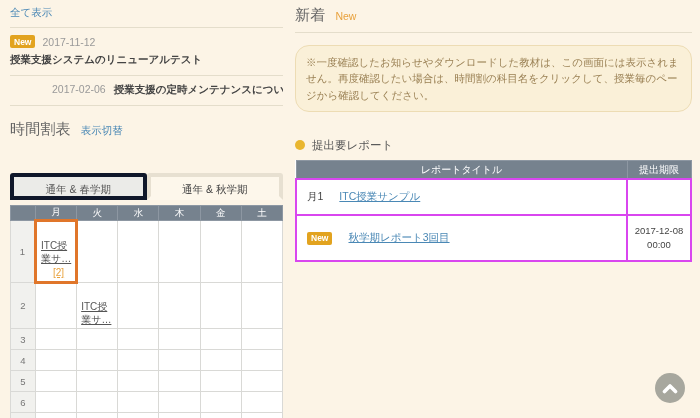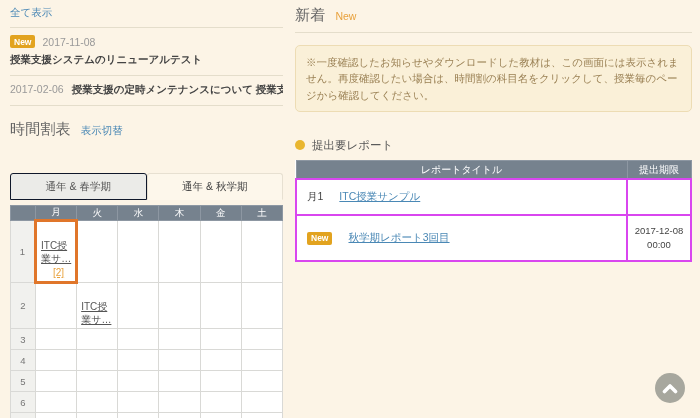--- a/index.html
+++ b/index.html
@@ -18,46 +18,46 @@
   .section-head { display:flex; align-items:baseline; gap:10px; padding:2px 0 7px; border-bottom:1px solid #e4ddcb; }
   .section-head.no-border { border-bottom:none; }
   .section-title { font-size:15px; color:#666; letter-spacing:.2px; }
   .head-link { font-size:10.5px; color:#4a88b5; cursor:pointer; }
 
   .news-item { padding:7px 0 8px; border-bottom:1px solid #e4ddcb; font-size:10.5px; cursor:pointer; }
   .news-line1 { display:flex; gap:7px; align-items:center; margin-bottom:5px; }
   .badge-new { background:#e2a31f; color:#fff; font-size:8.5px; font-weight:bold; padding:1.5px 4px; border-radius:2px; line-height:1.2; }
   .news-date { color:#999; }
   .news-title { color:#444;font-weight:bold; }
-  .news-oneline { display:flex; gap:8px; white-space:nowrap; overflow:hidden; }
+  .news-oneline { display:flex; gap:8px; white-space:nowrap; overflow:hidden;margin-left:42px; }
 
   .tt-head { margin-top:12px; }
   .tabs { display:flex; margin-top:27px; }
   .tab { flex:1; height:27px; line-height:25px; text-align:center; font-size:10.5px; color:#555;
-         background:#ebebe8; border:1px solid #0f172a; border-radius:3px 3px 0 0; cursor:pointer; }
+         background:#ebebe8; border:4px solid #0f172a; border-radius:3px 3px 0 0; cursor:pointer; }
   .tab.active { background:#fdf7eb; border-color:#e7e0d1; border-bottom-color:transparent; color:#444; }
 
   table.timetable { width:100%; border-collapse:collapse; margin-top:5px; background:#fff; table-layout:fixed; }
   .timetable th { background:#76828e; color:#fff; font-size:9.5px; font-weight:normal; height:15px; border:1px solid #8d97a2; }
   .timetable th.corner { width:25px; }
   .timetable td { border:1px solid #d9d9d6; font-size:10px; vertical-align:top; background:#fff; }
   .timetable td.rowlabel { background:#f1f1ee; color:#777; text-align:center; vertical-align:middle; font-size:9.5px; }
   .h-tall  { height:46px; }
   .h-mid   { height:32px; }
   .h-short { height:21px; }
   .h-other { height:30px; }
   .slot { padding:17px 2px 2px 4px; line-height:13px; }
   .cell-link { color:#555; text-decoration:underline; font-size:10px; cursor:pointer; word-break:break-all; }
   .count-link { color:#e8a13c; text-decoration:underline; font-size:10px; cursor:pointer; }
   .slot .count-link { display:inline-block; margin-left:12px; margin-top:1px; }
   td.highlight { border:3px solid #e0762a; }
   .other-cell { padding:2px 4px; vertical-align:middle; }
   .other-line { line-height:14px; white-space:nowrap; }
 
-  .notice { margin-top:12px; background:#faf0d8; border:1px solid #eddcb4; border-radius:5px;
+  .notice { margin-top:12px; background:#faf0d8; border:1px solid #eddcb4; border-radius:14px;
             padding:8px 10px; font-size:10.5px; line-height:1.55; color:#9a8054; }
 
   .report-head { margin-top:26px; display:flex; align-items:center; gap:7px; }
   .bullet { width:10px; height:10px; border-radius:50%; background:#e9b62f; flex:none; }
   .report-head-label { font-size:11.5px; color:#555; }
 
   table.report { width:100%; border-collapse:collapse; margin-top:7px; background:#fff; }
   .report th { background:#76828e; color:#fff; font-size:10px; font-weight:normal; height:19px; border:1px solid #8d97a2;font-family:Liberation Serif, serif; }
   .report th.col-deadline, .report td.col-deadline { width:64px; }
   .report td { border:2px solid #d946ef; font-size:10.5px; }
@@ -80,21 +80,21 @@
 
   <div class="col-left">
 
     <div class="section-head">
       <span class="head-link">全て表示</span>
     </div>
 
     <div class="news-item">
       <div class="news-line1">
         <span class="badge-new">New</span>
-        <span class="news-date">2017-11-08</span>
+        <span class="news-date">2017-11-12</span>
       </div>
       <div class="news-title">授業支援システムのリニューアルテスト</div>
     </div>
 
     <div class="news-item">
       <div class="news-oneline">
         <span class="news-date">2017-02-06</span>
         <span class="news-title">授業支援の定時メンテナンスについて 授業支援では、毎日 午前 5:...</span>
       </div>
     </div>

